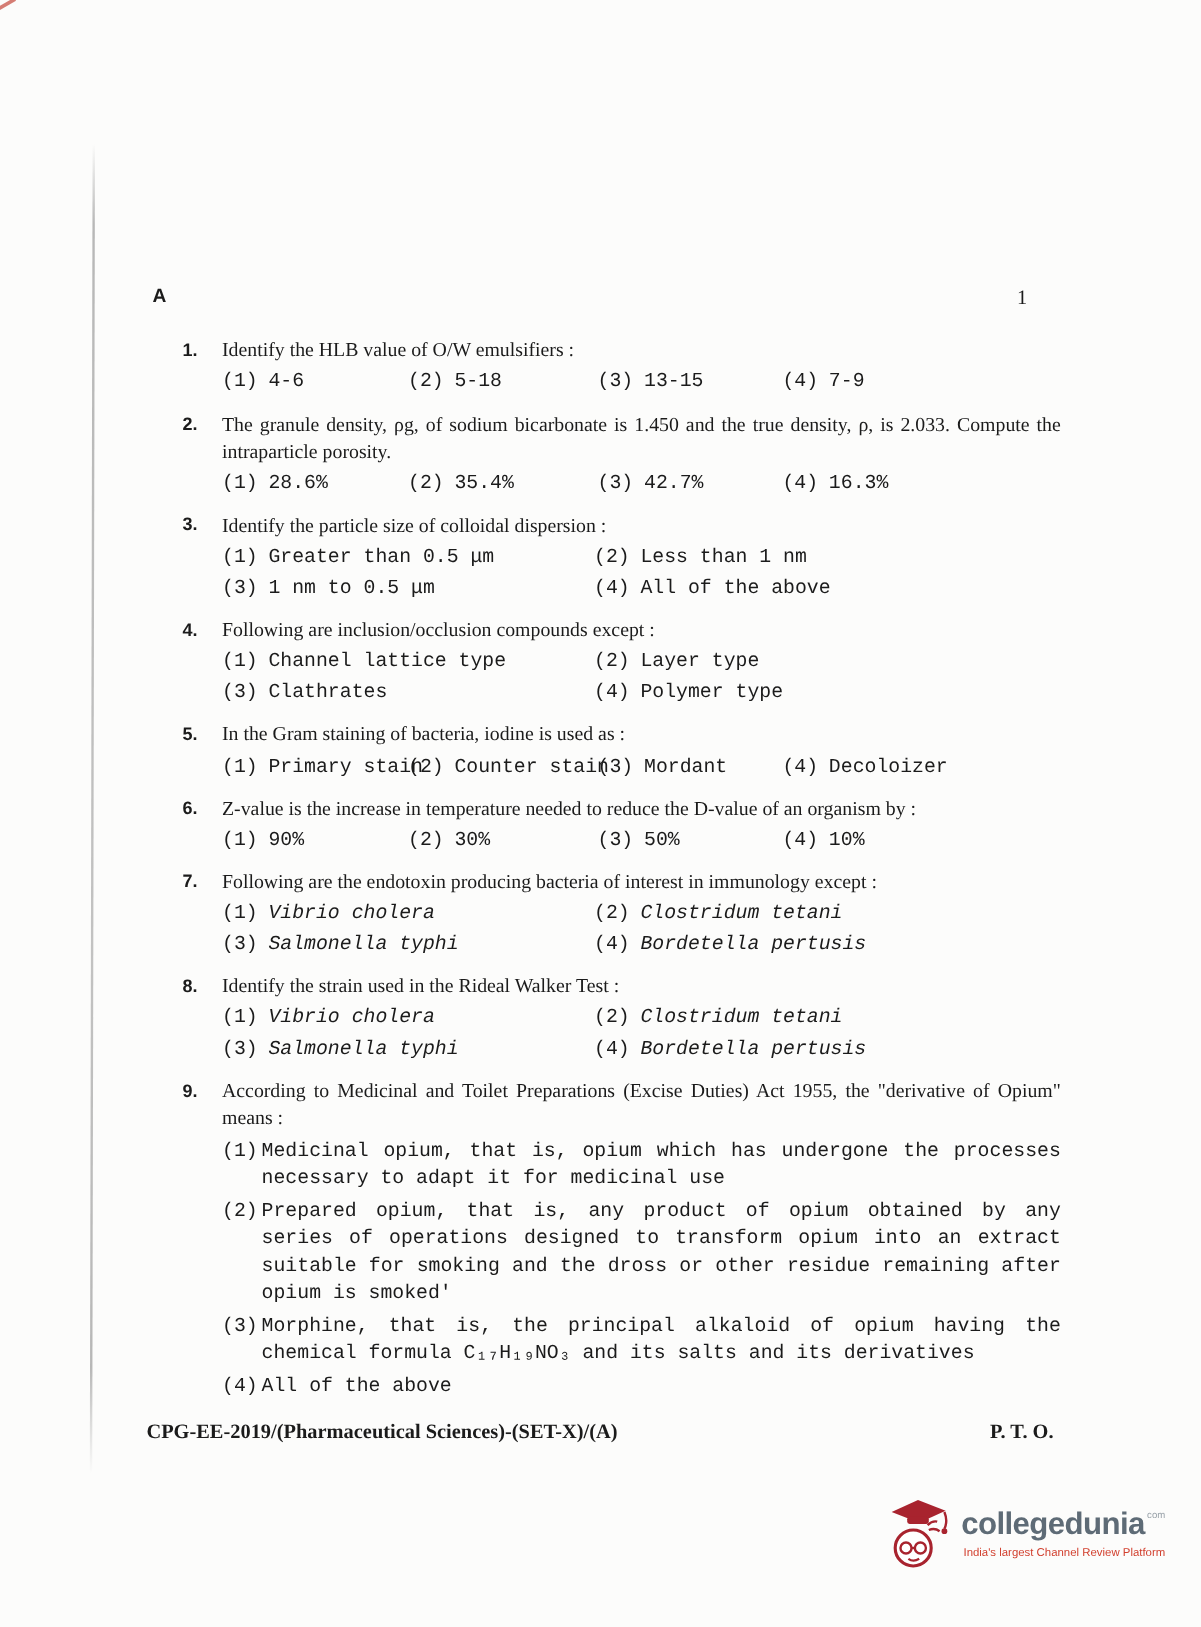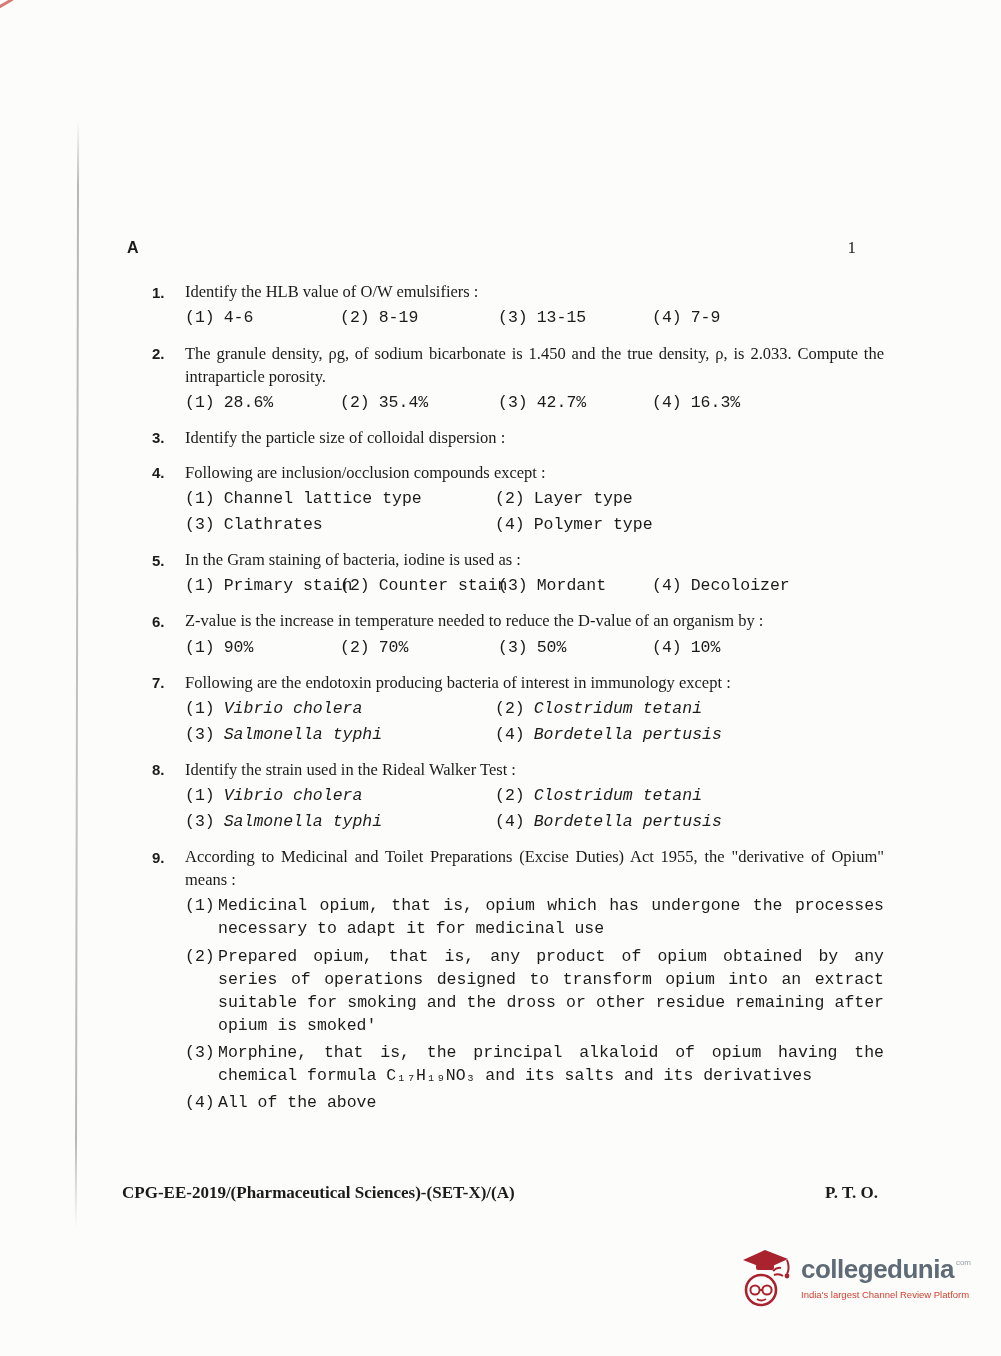--- a/index.html
+++ b/index.html
@@ -45,21 +45,21 @@
   .layout-stack .opt-label { flex:none; width:24px; margin-right:9px; }
   .layout-stack .opt-text { flex:1; text-align:justify; }
   
   .footer {
     position:absolute; left:122px; top:1183px; width:762px;
     display:flex; justify-content:space-between;
     font-weight:bold; font-size:17px;
   }
   .footer-right { margin-right:6px; }
   
-  .logo { position:absolute; left:740px; top:1248px; display:flex; align-items:flex-start; }
+  .logo { position:absolute; left:740px; top:1248px; display:flex; align-items:flex-start;text-align:right; }
   .logo-icon { color:var(--brand,#a8232e); flex:none; }
   .logo-textcol { margin-left:7px; margin-top:8px; font-family:"Liberation Sans",sans-serif; }
   .logo-name-row { display:flex; align-items:flex-start; }
   .logo-name { font-size:26px; font-weight:bold; letter-spacing:-.5px; color:var(--logo_text,#5e6b76); line-height:1; }
   .logo-com { font-size:8px; color:#98a1a8; margin-left:2px; margin-top:2px; }
   .logo-tagline { margin-top:7px; font-size:9.5px; color:var(--tagline,#d2402f); }
 </style>
 </head>
 <body>
 
@@ -74,21 +74,21 @@
       <span class="page-number">1</span>
     </div>
 
     <div class="questions">
         <div class="question">
           <span class="q-num">1.</span>
           <div class="q-body">
             <div class="q-text">Identify the HLB value of O/W emulsifiers :</div>
             <div class="options layout-row">
               <div class="option"><span class="opt-label">(1)</span><span class="opt-text">4-6</span></div>
-              <div class="option"><span class="opt-label">(2)</span><span class="opt-text">8-19</span></div>
+              <div class="option"><span class="opt-label">(2)</span><span class="opt-text">5-18</span></div>
               <div class="option"><span class="opt-label">(3)</span><span class="opt-text">13-15</span></div>
               <div class="option"><span class="opt-label">(4)</span><span class="opt-text">7-9</span></div>
             </div>
           </div>
         </div>
         <div class="question">
           <span class="q-num">2.</span>
           <div class="q-body">
             <div class="q-text">The granule density, ρg, of sodium bicarbonate is 1.450 and the true density, ρ, is 2.033.  Compute the intraparticle porosity.</div>
             <div class="options layout-row">
@@ -96,20 +96,26 @@
               <div class="option"><span class="opt-label">(2)</span><span class="opt-text">35.4%</span></div>
               <div class="option"><span class="opt-label">(3)</span><span class="opt-text">42.7%</span></div>
               <div class="option"><span class="opt-label">(4)</span><span class="opt-text">16.3%</span></div>
             </div>
           </div>
         </div>
         <div class="question">
           <span class="q-num">3.</span>
           <div class="q-body">
             <div class="q-text">Identify the particle size of colloidal dispersion :</div>
+            <div class="options layout-two-col">
+              <div class="option"><span class="opt-label">(1)</span><span class="opt-text">Greater than 0.5 μm</span></div>
+              <div class="option"><span class="opt-label">(2)</span><span class="opt-text">Less than 1 nm</span></div>
+              <div class="option"><span class="opt-label">(3)</span><span class="opt-text">1 nm to 0.5 μm</span></div>
+              <div class="option"><span class="opt-label">(4)</span><span class="opt-text">All of the above</span></div>
+            </div>
           </div>
         </div>
         <div class="question">
           <span class="q-num">4.</span>
           <div class="q-body">
             <div class="q-text">Following are inclusion/occlusion compounds except :</div>
             <div class="options layout-two-col">
               <div class="option"><span class="opt-label">(1)</span><span class="opt-text">Channel lattice type</span></div>
               <div class="option"><span class="opt-label">(2)</span><span class="opt-text">Layer type</span></div>
               <div class="option"><span class="opt-label">(3)</span><span class="opt-text">Clathrates</span></div>
@@ -128,21 +134,21 @@
               <div class="option"><span class="opt-label">(4)</span><span class="opt-text">Decoloizer</span></div>
             </div>
           </div>
         </div>
         <div class="question">
           <span class="q-num">6.</span>
           <div class="q-body">
             <div class="q-text">Z-value is the increase in temperature needed to reduce the D-value of an organism by :</div>
             <div class="options layout-row">
               <div class="option"><span class="opt-label">(1)</span><span class="opt-text">90%</span></div>
-              <div class="option"><span class="opt-label">(2)</span><span class="opt-text">70%</span></div>
+              <div class="option"><span class="opt-label">(2)</span><span class="opt-text">30%</span></div>
               <div class="option"><span class="opt-label">(3)</span><span class="opt-text">50%</span></div>
               <div class="option"><span class="opt-label">(4)</span><span class="opt-text">10%</span></div>
             </div>
           </div>
         </div>
         <div class="question">
           <span class="q-num">7.</span>
           <div class="q-body">
             <div class="q-text">Following are the endotoxin producing bacteria of interest in immunology except :</div>
             <div class="options layout-two-col">

